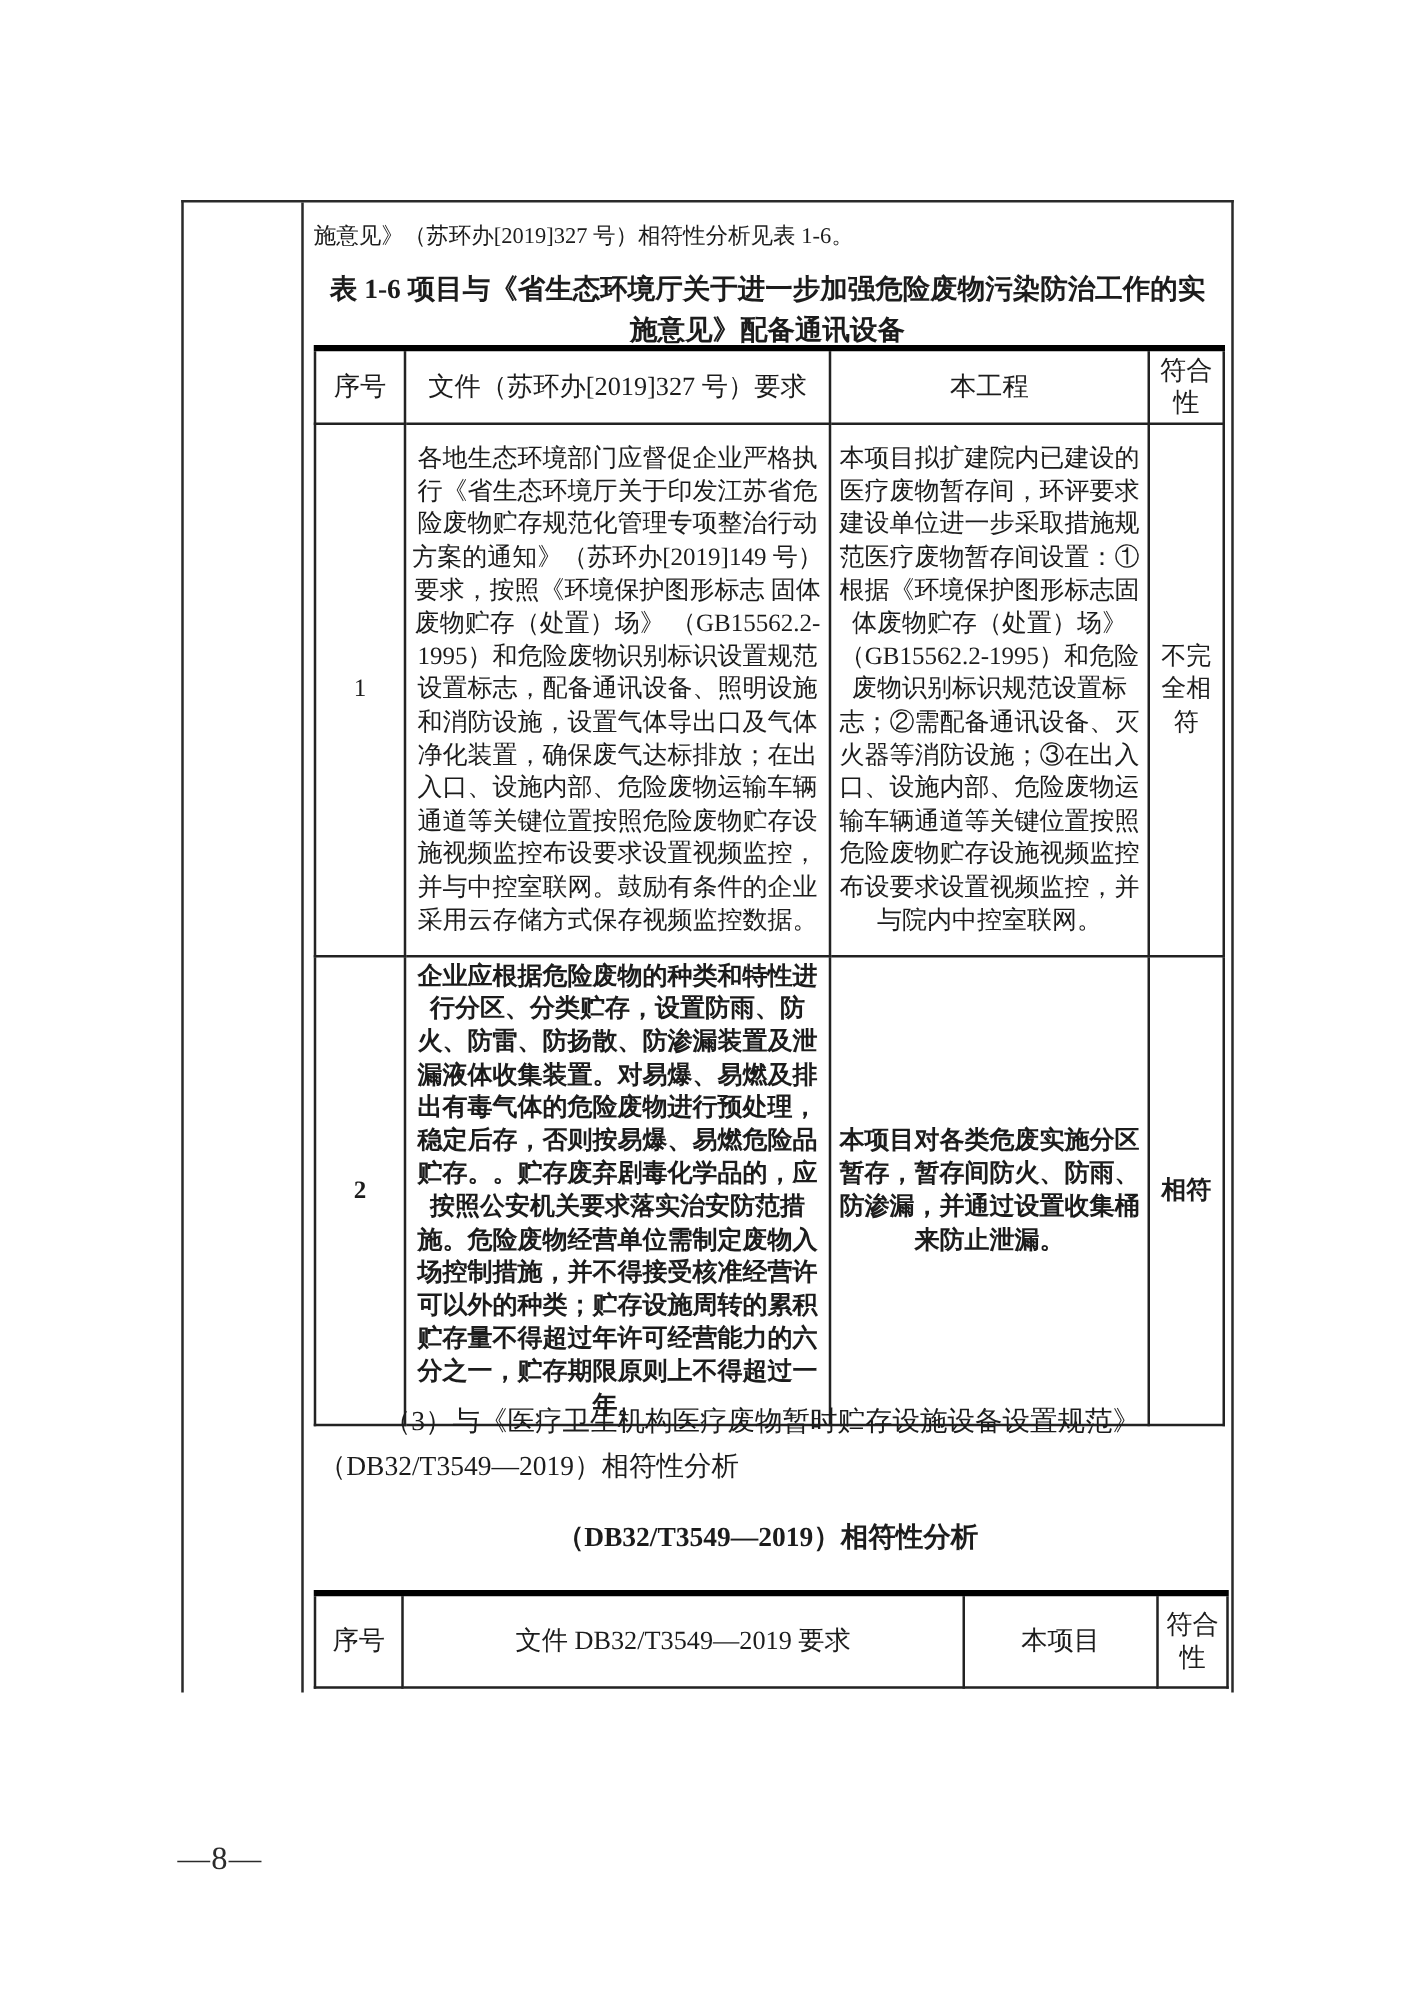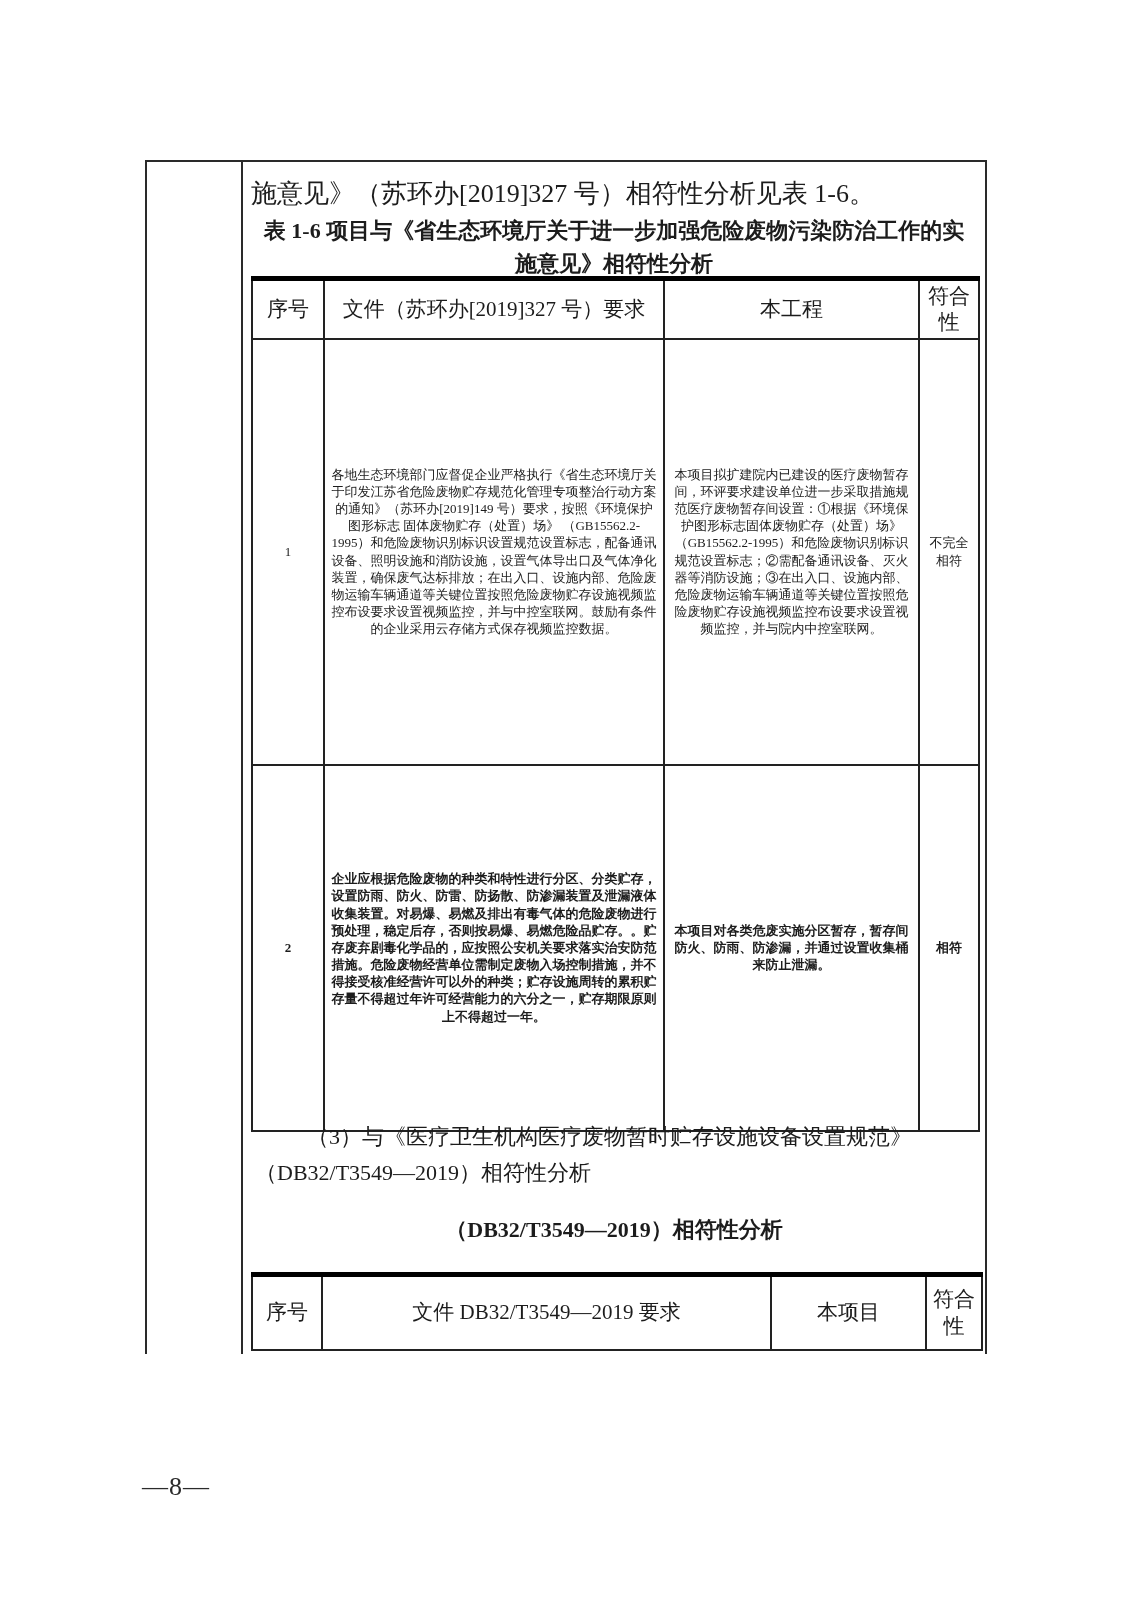--- a/index.html
+++ b/index.html
@@ -20,21 +20,21 @@
     border-left:2px solid #2a2a2a;
     border-right:2px solid #2a2a2a;
   }
   .frame-divider{
     position:absolute;
     left:94px;top:0;bottom:0;width:2px;
     background:#2a2a2a;
   }
   .intro{
     position:absolute;left:104px;top:14px;
-    font-size:26px;line-height:1.35;
+    font-size:18px;line-height:1.35;
     white-space:nowrap;
   }
   .t-title{
     position:absolute;left:100px;width:734px;
     text-align:center;font-weight:bold;
     font-size:22px;line-height:33px;
   }
   .t16-title{top:52px;}
   .t17-title{top:1051px;}
   
@@ -42,21 +42,21 @@
     position:absolute;
     border-collapse:collapse;table-layout:fixed;
     border-top:5px solid #000;
     border-bottom:2px solid #6d28d9;
   }
   .tbl th,.tbl td{
     border:2px solid #222;
     text-align:center;vertical-align:middle;
     font-weight:normal;
     padding:2px 4px;
-    font-size:13px;line-height:1.32;
+    font-size:20px;line-height:1.32;
     overflow:hidden;
   }
   .t16{left:104px;top:114px;width:727px;}
   .t16 .hrow th{height:44px;font-size:21px;line-height:1.25;}
   .t16 .r1 td{height:420px;}
   .t16 .r2 td{height:360px;font-weight:bold;}
   .t17{left:104px;top:1110px;width:730px;}
   .t17 .hrow th{height:68px;font-size:21px;line-height:1.3;}
   .one-char{padding-left:16px;padding-right:16px;}
   .sec3{
@@ -74,21 +74,21 @@
 <body>
 
 <div class="page">
   <div class="frame">
     <div class="frame-divider"></div>
 
     <div class="intro">施意见》（苏环办[2019]327 号）相符性分析见表 1-6。</div>
 
     <div class="t-title t16-title">
       <div>表 1-6 项目与《省生态环境厅关于进一步加强危险废物污染防治工作的实</div>
-      <div>施意见》相符性分析</div>
+      <div>施意见》配备通讯设备</div>
     </div>
 
     <table class="tbl t16">
       <colgroup>
         <col style="width:72px">
           <col style="width:340px">
           <col style="width:255px">
           <col style="width:60px">
       </colgroup>
       <tbody>

